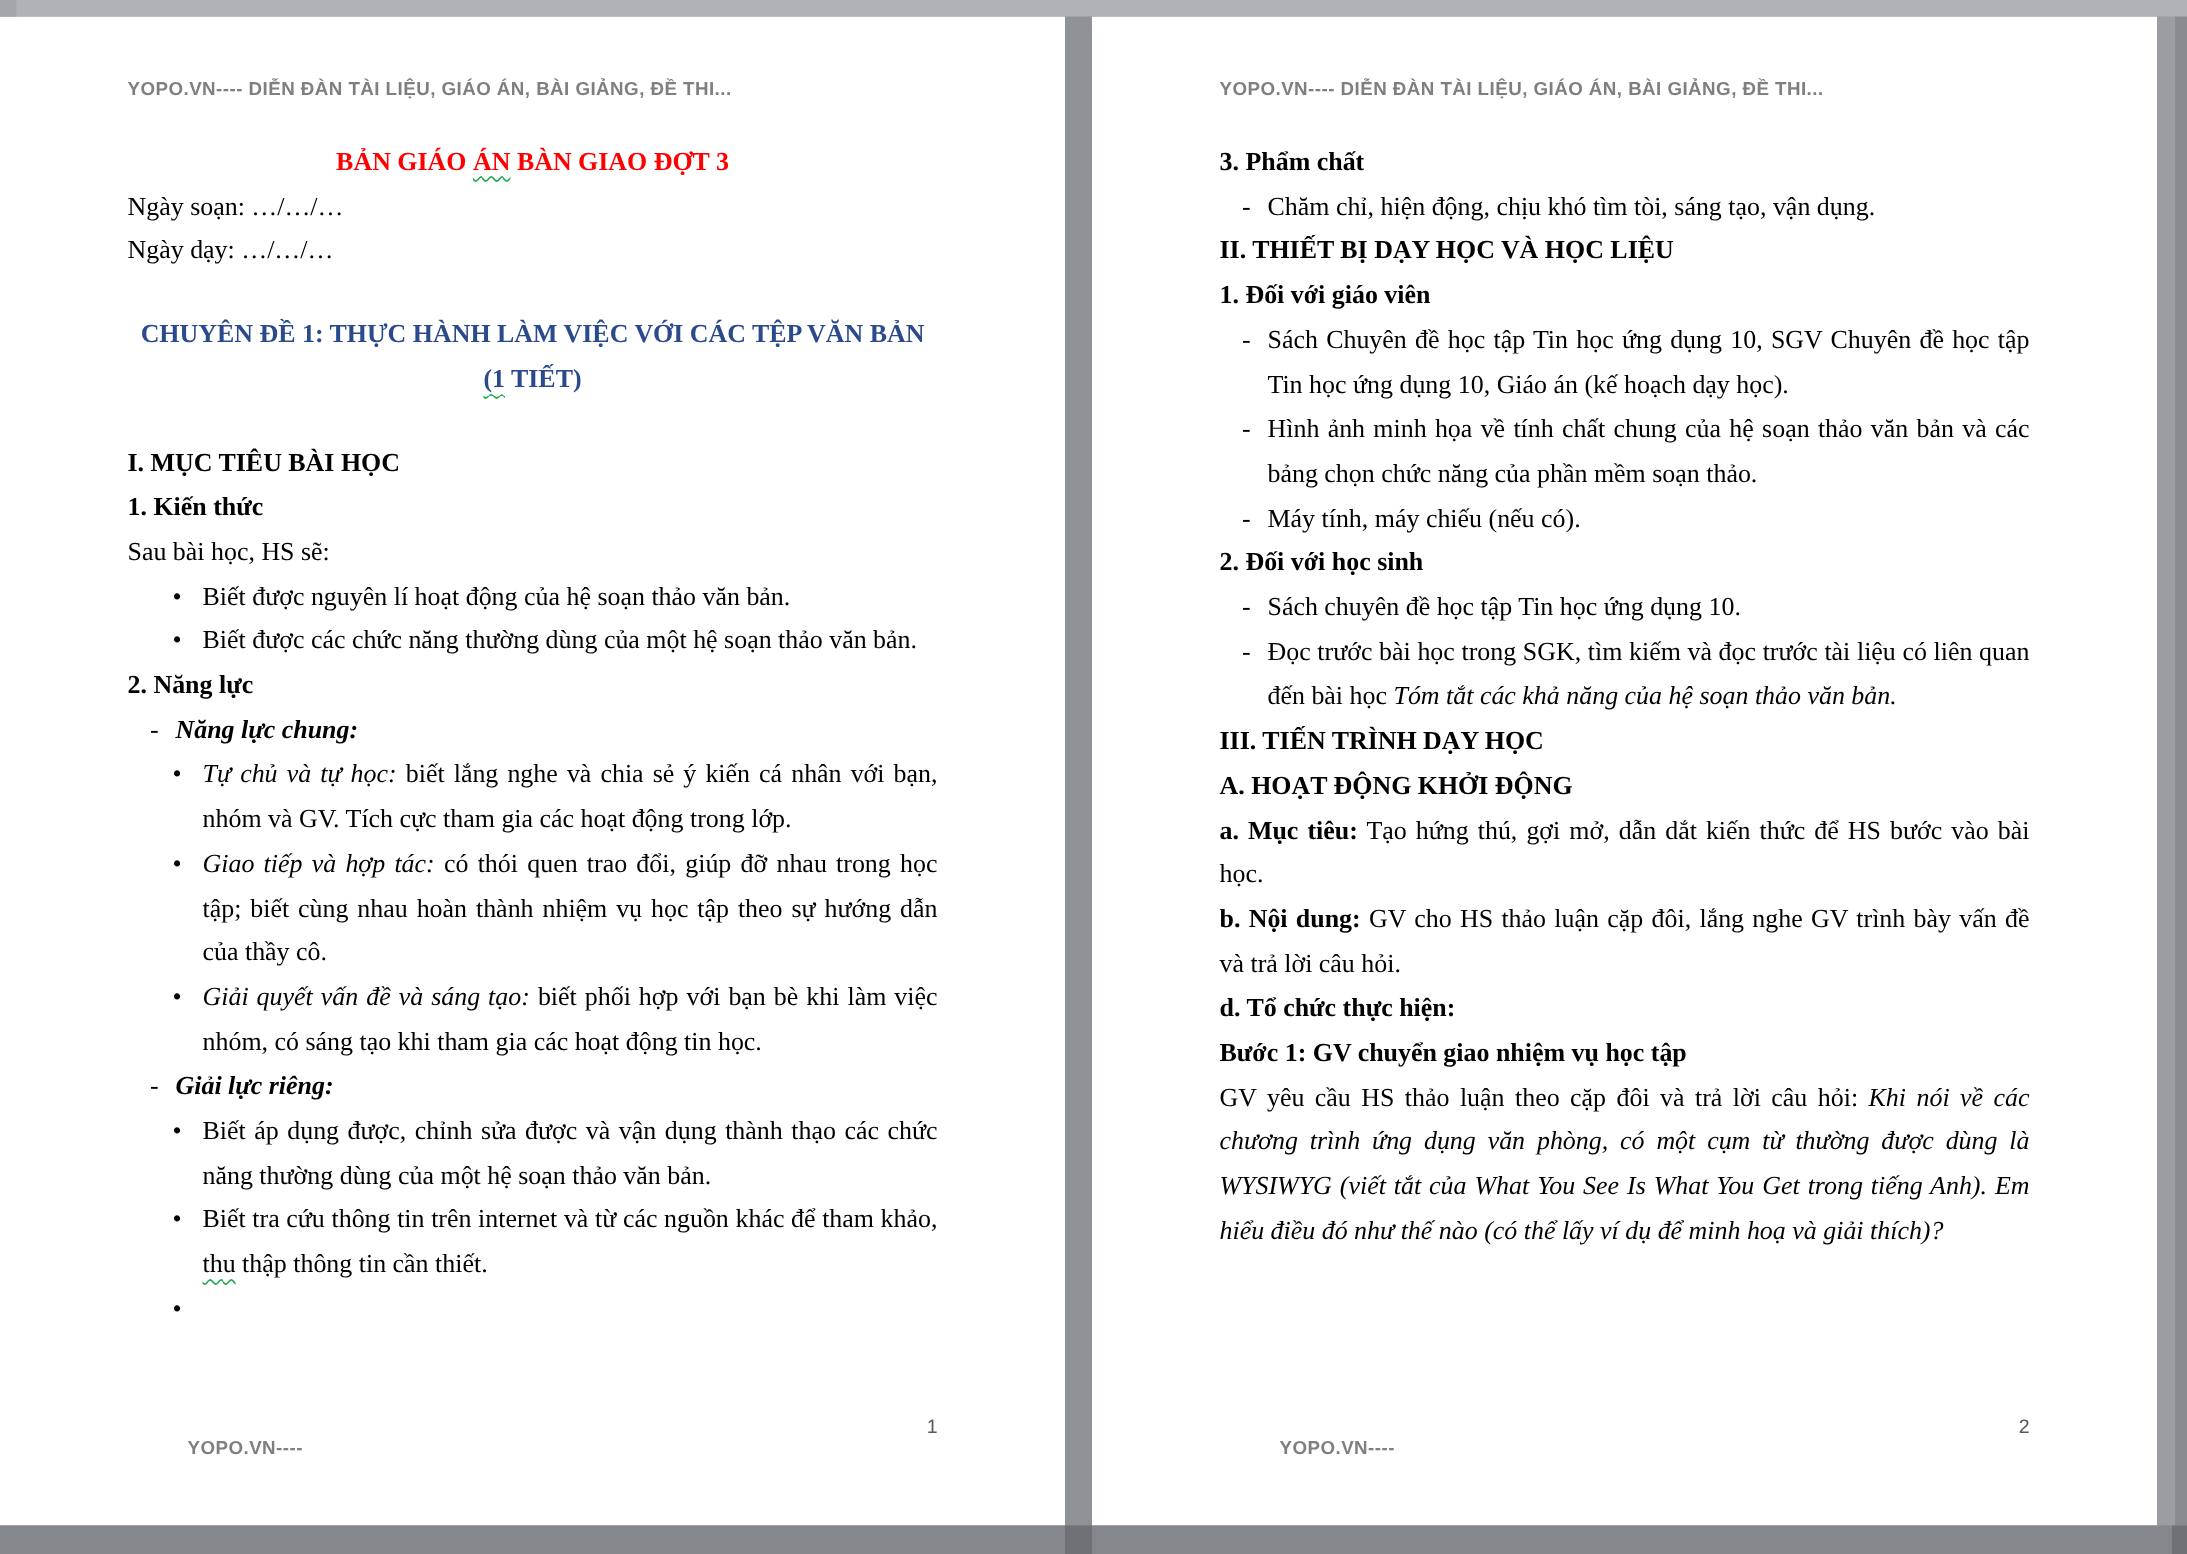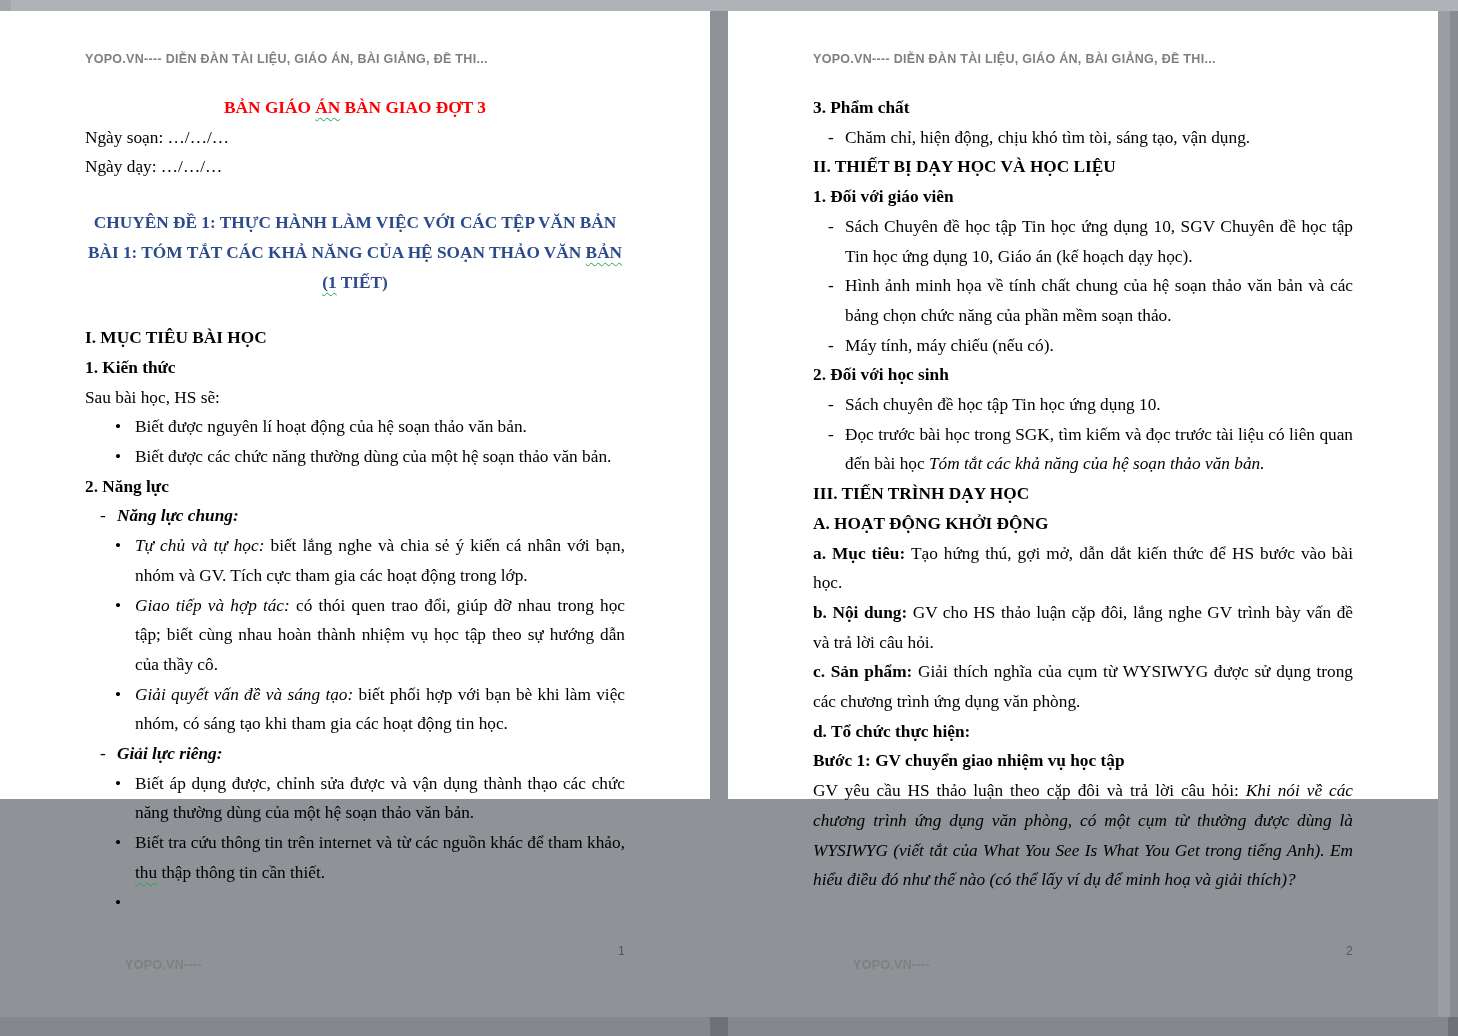--- a/index.html
+++ b/index.html
@@ -11,21 +11,21 @@
   .top-bar { position:absolute; top:0; left:0; width:1458px; height:11px; background:#AFB3B8; }
   .top-corner { position:absolute; top:0; left:0; width:11px; height:11px; background:#A3A6AA; }
   .bottom-bar { position:absolute; left:0; top:1017px; width:1458px; height:19px; background:#84878B; }
   .bar-notch { position:absolute; top:0; height:19px; background:#6E7175; }
   .notch-mid { left:710px; width:18px; }
   .notch-right { left:1448px; width:10px; }
   .page-gap { position:absolute; top:11px; left:710px; width:18px; height:1006px; background:#8F9297; }
   .right-strip-a { position:absolute; top:11px; left:1438px; width:12px; height:1006px; background:#9A9DA1; }
   .right-strip-b { position:absolute; top:11px; left:1450px; width:8px; height:1006px; background:#888B8F; }
 
-  .page { position:absolute; top:11px; width:710px; height:788px; background:#FFFFFF; }
+  .page { position:absolute; top:11px; width:710px; height:1006px; background:#FFFFFF; }
   .page-one { left:0; }
   .page-two { left:728px; }
 
   .page-header {
     position:absolute; top:41px; left:85px; width:560px;
     font-family:"Liberation Sans", sans-serif; font-size:12.5px; font-weight:600;
     letter-spacing:0.3px; color:#7F7F7F; white-space:nowrap;
   }
   .page-footer {
     position:absolute; top:947px; left:85px;
@@ -64,21 +64,20 @@
 
 <div class="stage">
   <div class="page page-one">
     <div class="page-header">YOPO.VN---- DIỄN ĐÀN TÀI LIỆU, GIÁO ÁN, BÀI GIẢNG, ĐỀ THI...</div>
     <div class="page-body">
         <div class="block para center red"><span class="">BẢN GIÁO </span><span class="sq">ÁN</span><span class=""> BÀN GIAO ĐỢT 3</span></div>
         <div class="block para"><span class="">Ngày soạn: …/…/…</span></div>
         <div class="block para"><span class="">Ngày dạy: …/…/…</span></div>
         <div class="spacer"></div>
         <div class="block para center blue"><span class="">CHUYÊN ĐỀ 1: THỰC HÀNH LÀM VIỆC VỚI CÁC TỆP VĂN BẢN</span></div>
-        <div class="block para center blue"><span class="">BÀI 1: TÓM TẮT CÁC KHẢ NĂNG CỦA HỆ SOẠN THẢO VĂN </span><span class="sq">BẢN</span></div>
         <div class="block para center blue"><span class="sq">(1</span><span class=""> TIẾT)</span></div>
         <div class="spacer"></div>
         <div class="block para bold"><span class="">I. MỤC TIÊU BÀI HỌC</span></div>
         <div class="block para bold"><span class="">1. Kiến thức</span></div>
         <div class="block para"><span class="">Sau bài học, HS sẽ:</span></div>
         <div class="block list2"><span class="marker">•</span><span class="">Biết được nguyên lí hoạt động của hệ soạn thảo văn bản.</span></div>
         <div class="block list2"><span class="marker">•</span><span class="">Biết được các chức năng thường dùng của một hệ soạn thảo văn bản.</span></div>
         <div class="block para bold"><span class="">2. Năng lực</span></div>
         <div class="block list1"><span class="marker">-</span><span class="b i ">Năng lực chung:</span></div>
         <div class="block list2"><span class="marker">•</span><span class="i ">Tự chủ và tự học:</span><span class=""> biết lắng nghe và chia sẻ ý kiến cá nhân với bạn, nhóm và GV. Tích cực tham gia các hoạt động trong lớp.</span></div>
@@ -105,21 +104,20 @@
         <div class="block list1"><span class="marker">-</span><span class="">Sách Chuyên đề học tập Tin học ứng dụng 10, SGV Chuyên đề học tập Tin học ứng dụng 10, Giáo án (kế hoạch dạy học).</span></div>
         <div class="block list1"><span class="marker">-</span><span class="">Hình ảnh minh họa về tính chất chung của hệ soạn thảo văn bản và các bảng chọn chức năng của phần mềm soạn thảo.</span></div>
         <div class="block list1"><span class="marker">-</span><span class="">Máy tính, máy chiếu (nếu có).</span></div>
         <div class="block para bold"><span class="">2. Đối với học sinh</span></div>
         <div class="block list1"><span class="marker">-</span><span class="">Sách chuyên đề học tập Tin học ứng dụng 10.</span></div>
         <div class="block list1"><span class="marker">-</span><span class="">Đọc trước bài học trong SGK, tìm kiếm và đọc trước tài liệu có liên quan đến bài học </span><span class="i ">Tóm tắt các khả năng của hệ soạn thảo văn bản.</span></div>
         <div class="block para bold"><span class="">III. TIẾN TRÌNH DẠY HỌC</span></div>
         <div class="block para bold"><span class="">A. HOẠT ĐỘNG KHỞI ĐỘNG</span></div>
         <div class="block para"><span class="b ">a. Mục tiêu:</span><span class=""> Tạo hứng thú, gợi mở, dẫn dắt kiến thức để HS bước vào bài học.</span></div>
         <div class="block para"><span class="b ">b. Nội dung:</span><span class=""> GV cho HS thảo luận cặp đôi, lắng nghe GV trình bày vấn đề và trả lời câu hỏi.</span></div>
-        <div class="block para"><span class="b ">c. Sản phẩm:</span><span class=""> Giải thích nghĩa của cụm từ WYSIWYG được sử dụng trong các chương trình ứng dụng văn phòng.</span></div>
         <div class="block para bold"><span class="">d. Tổ chức thực hiện:</span></div>
         <div class="block para bold"><span class="">Bước 1: GV chuyển giao nhiệm vụ học tập</span></div>
         <div class="block para"><span class="">GV yêu cầu HS thảo luận theo cặp đôi và trả lời câu hỏi: </span><span class="i ">Khi nói về các chương trình ứng dụng văn phòng, có một cụm từ thường được dùng là WYSIWYG (viết tắt của What You See Is What You Get trong tiếng Anh). Em hiểu điều đó như thế nào (có thể lấy ví dụ để minh hoạ và giải thích)?</span></div>
       </div>
     <div class="page-num">2</div>
     <div class="page-footer">YOPO.VN----</div>
   </div>
 
   <div class="right-strip-a"></div>
   <div class="right-strip-b"></div>

